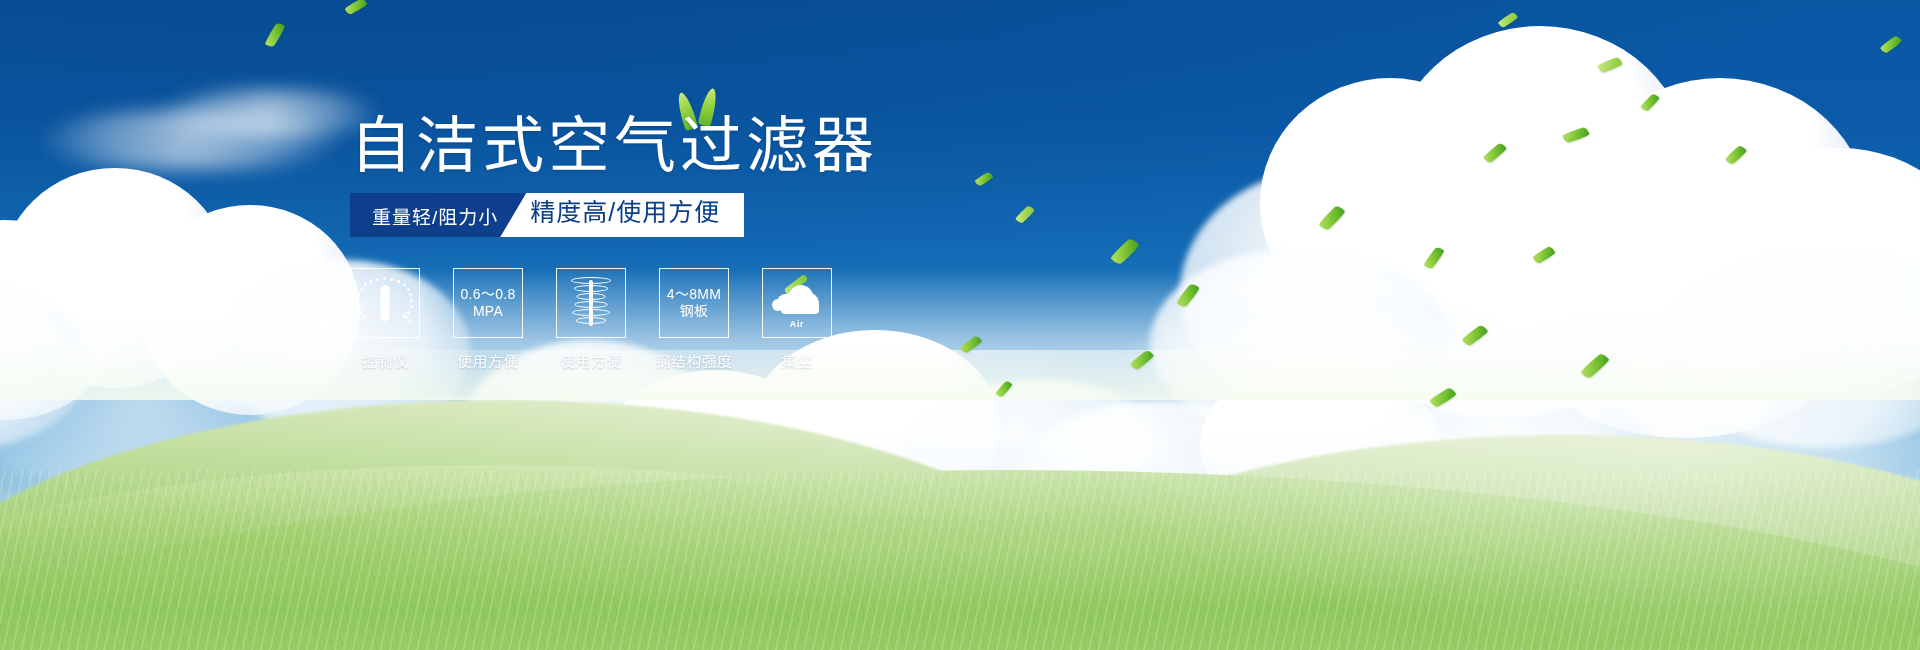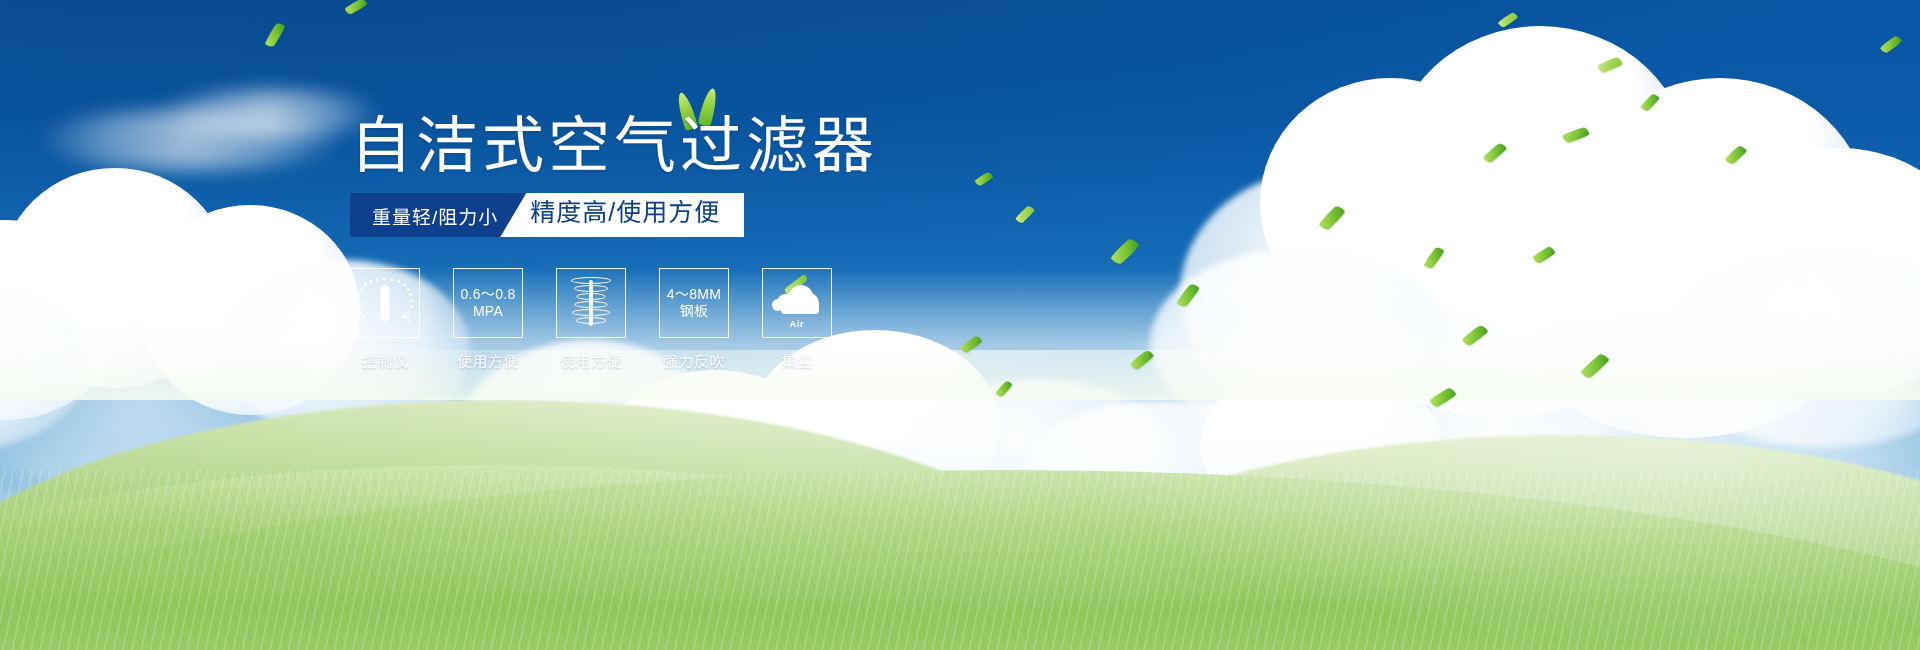--- a/index.html
+++ b/index.html
@@ -357,21 +357,21 @@
         <div class="cap">使用方便</div>
       </div>
 
       <div class="feature">
         <div class="box">
           <div class="txt">
             <div>4～8MM</div>
             <div>钢板</div>
           </div>
         </div>
-        <div class="cap">强力反吹</div>
+        <div class="cap">钢结构强度</div>
       </div>
 
       <div class="feature">
         <div class="box">
           <div class="ico-cloud">
             <span class="slash"></span>
             <span class="bump b3"></span>
             <span class="bump b2"></span>
             <span class="bump b1"></span>
             <span class="body"></span>

